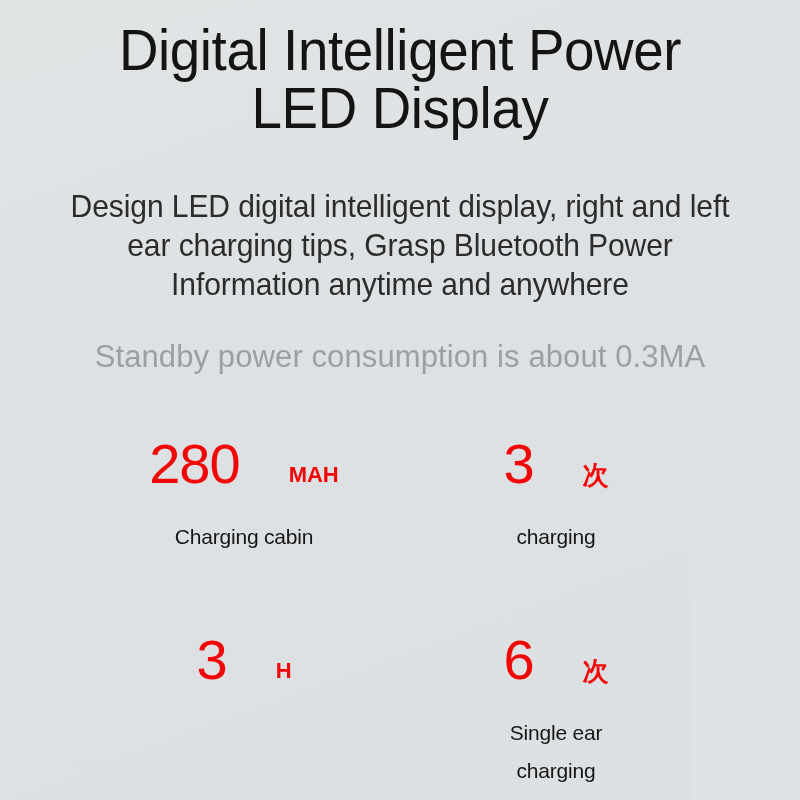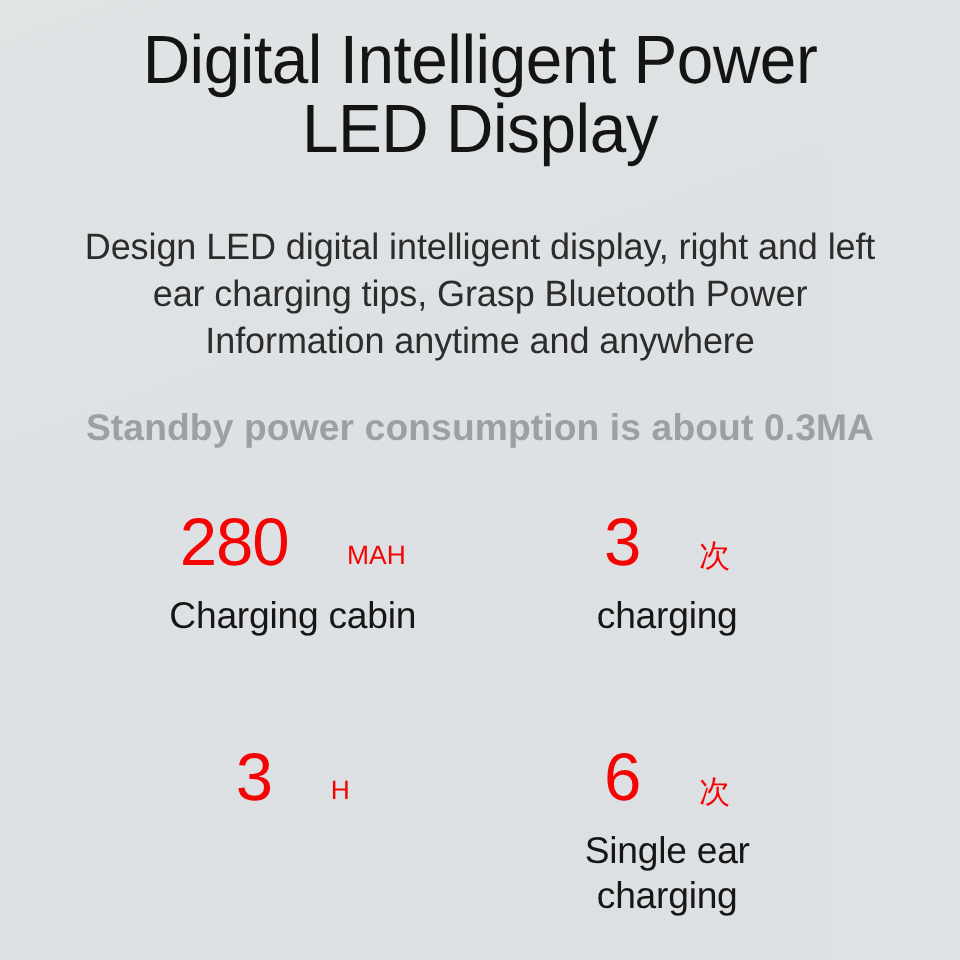--- a/index.html
+++ b/index.html
@@ -66,21 +66,21 @@
   
   .standby {
     position: absolute;
     top: 338px;
     left: 0;
     width: 800px;
     text-align: center;
     color: #9ba0a3;
     font-size: 31px;
     line-height: 38px;
-    font-weight: 700;
+    font-weight: 400;
     letter-spacing: 0.1px;
     white-space: nowrap;
   }
 
   
   .stats {
     position: absolute;
     top: 424px;
     left: 88px;
     width: 624px;
@@ -96,54 +96,54 @@
     align-items: center;
     justify-content: flex-start;
     text-align: center;
   }
 
   .stat-value {
     display: flex;
     align-items: baseline;
     color: #f40505;
     line-height: 1;
-    margin: 0;
+    margin: 12px;
     height: 58px;
     gap: 48px;
   }
   .stat-number {
     font-size: 56px;
     font-weight: 400;
     letter-spacing: -1px;
     line-height: 1;
     color: #f40505;
   }
   .stat-unit {
     font-size: 25px;
-    font-weight: 400;
+    font-weight: 700;
     line-height: 1;
     color: #f40505;
     letter-spacing: 0;
     padding-left: 1px;
     position: relative;
     top: -1px;
   }
   .stat-unit.cjk {
     font-size: 26px;
     top: 1px;
   }
   .stat-unit.tiny {
     font-size: 22px;
     top: -1px;
   }
 
   .stat-label {
     margin-top: 12px;
     color: #161616;
-    font-size: 31px;
+    font-size: 21px;
     line-height: 38px;
     font-weight: 400;
     letter-spacing: -0.2px;
   }
   .stat-label span {
     display: block;
     white-space: nowrap;
   }
 </style>
 </head>

